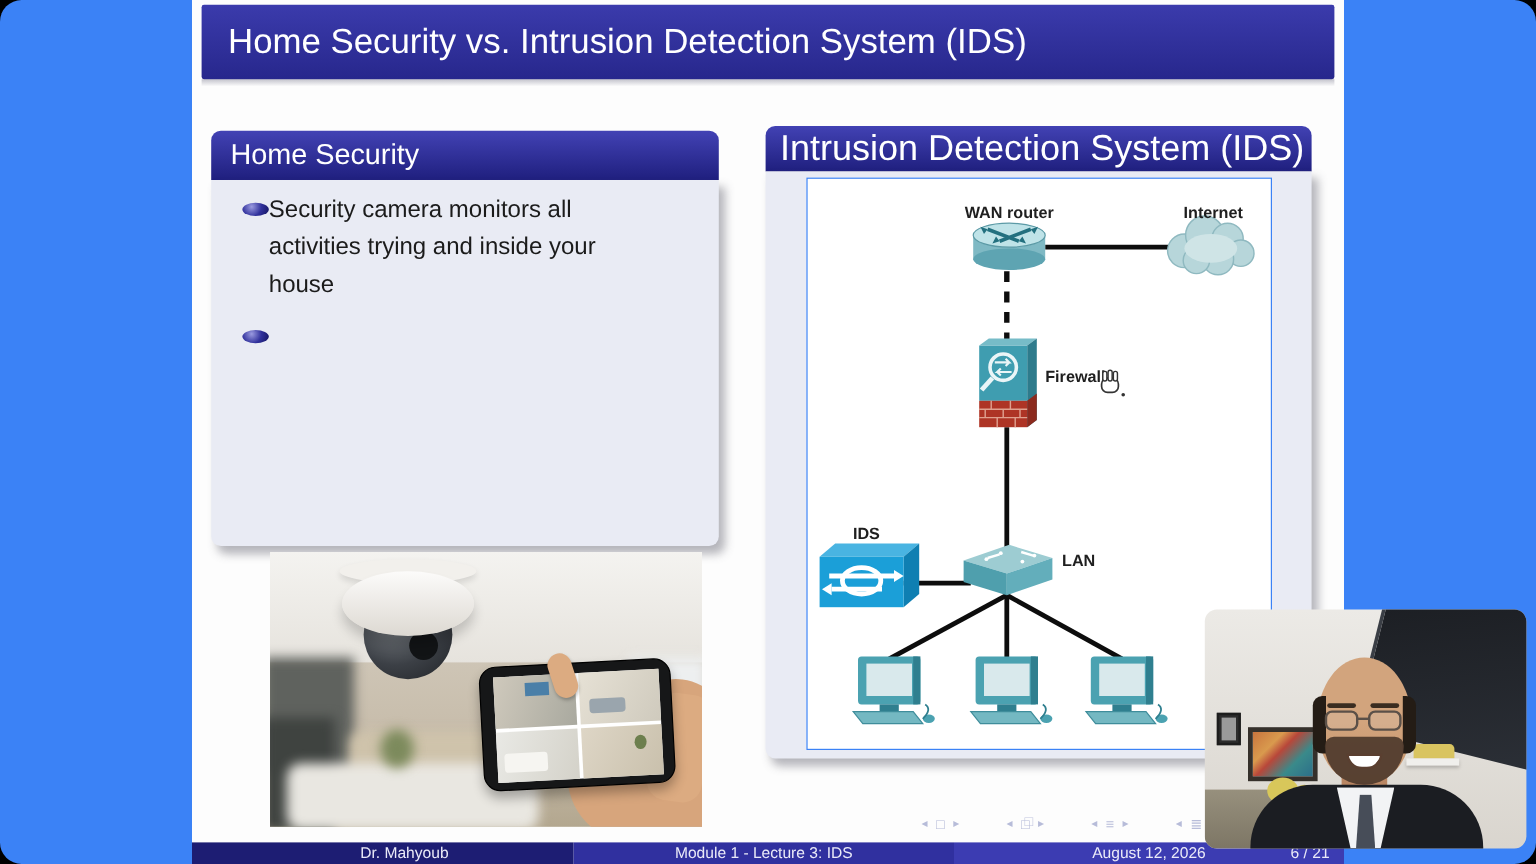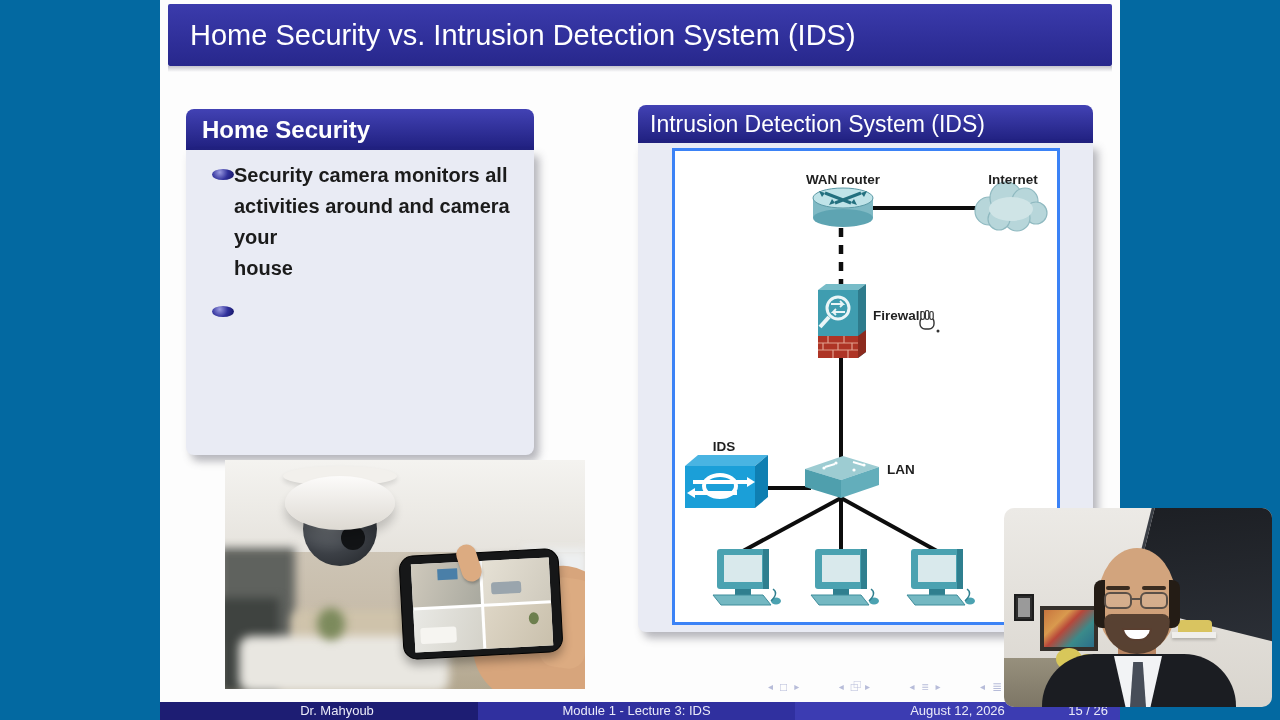--- a/index.html
+++ b/index.html
@@ -1,41 +1,41 @@
 <!DOCTYPE html>
 <html><head>
 <meta charset="utf-8">
 <style>
   html,body{margin:0;padding:0;background:#000;}
   *{box-sizing:border-box;}
-  .stage{position:relative;width:1280px;height:720px;background:#0369a1;overflow:hidden;
-         font-family:"Liberation Sans","DejaVu Sans",sans-serif;}
+  .stage{position:relative;width:1280px;height:720px;background:#3b82f6;overflow:hidden;
+         font-family:"Liberation Sans","DejaVu Sans",sans-serif;border-radius:18px;}
   .slide{position:absolute;left:160px;top:0;width:960px;height:720px;background:#fdfdfd;}
 
   
   .frametitle{position:absolute;left:8px;top:4px;width:944px;height:62px;
     background:linear-gradient(180deg,#3b3bac,#27278c);color:#fff;
     font-size:29px;line-height:62px;padding-left:22px;border-radius:2px;}
   .frametitle-shadow{position:absolute;left:8px;top:66px;width:944px;height:6px;
     background:linear-gradient(180deg,rgba(60,60,90,.30),rgba(60,60,90,0));}
 
   
   .block{position:absolute;}
   .block-header{background:linear-gradient(180deg,#4242b4,#1f1f7e);color:#fff;
     border-radius:8px 8px 0 0;}
   .block-body{background:#e9ebf4;border-radius:0 0 8px 8px;
     box-shadow:5px 6px 8px rgba(90,90,105,.45);}
-  .block-left{left:26px;top:109px;width:348px;font-weight:bold;}
+  .block-left{left:16px;top:109px;width:423px;}
   .block-left .block-header{height:41px;line-height:41px;font-size:24px;padding-left:16px;}
   .block-left .block-body{height:305px;padding:10px 8px 0 26px;}
   .block-right{left:478px;top:105px;width:455px;}
-  .block-right .block-header{height:38px;line-height:38px;font-size:23px;padding-left:12px;}
+  .block-right .block-header{height:38px;line-height:38px;font-size:30px;padding-left:12px;}
   .block-right .block-body{height:489px;position:relative;}
   .diagram-panel{position:absolute;left:34px;top:5px;width:388px;height:477px;
-    background:#fff;border:3px solid #3b82f6;}
+    background:#fff;border:1px solid #3b82f6;}
 
   
   ul.bullets{list-style:none;margin:0;padding:0;}
   ul.bullets li{display:flex;margin:0 0 13px 0;}
   .bullet-dot{flex:0 0 22px;margin-top:9px;width:11px;height:11px;border-radius:50%;
     background:radial-gradient(circle at 35% 30%,#9a9ae0,#31319c 50%,#12125e);}
   .bullet-text{white-space:pre-line;font-size:20px;line-height:31px;color:#1b1b1b;}
 
   
   .photo{position:absolute;left:65px;top:460px;width:360px;height:229px;overflow:hidden;
@@ -163,21 +163,21 @@
     <div class="frametitle">Home Security vs. Intrusion Detection System (IDS)</div>
     <div class="frametitle-shadow"></div>
 
     <div class="block block-left">
       <div class="block-header">Home Security</div>
       <div class="block-body">
         <ul class="bullets">
           <li>
             <span class="bullet-dot"></span>
             <span class="bullet-text">Security camera monitors all
-activities around and camera your
+activities trying and inside your
 house</span>
           </li>
           <li>
             <span class="bullet-dot"></span>
           </li>
         </ul>
       </div>
     </div>
 
     <div class="photo">
@@ -346,21 +346,21 @@
         <span class="nav-ico">≣</span>
         <span class="nav-tri">▸</span>
       </span>
     </div>
 
     <div class="footer">
       <div class="fseg fseg1">Dr. Mahyoub</div>
       <div class="fseg fseg2">Module 1 - Lecture 3: IDS</div>
       <div class="fseg fseg3">
         <span>August 12, 2026</span>
-        <span class="fpage">15 / 26</span>
+        <span class="fpage">6 / 21</span>
       </div>
     </div>
   </div>
 
   <div class="webcam">
     <div class="wc-tv"></div>
     <div class="wc-frame1">
         <div class="wc-frame1-in"></div>
       </div>
     <div class="wc-painting"></div>

